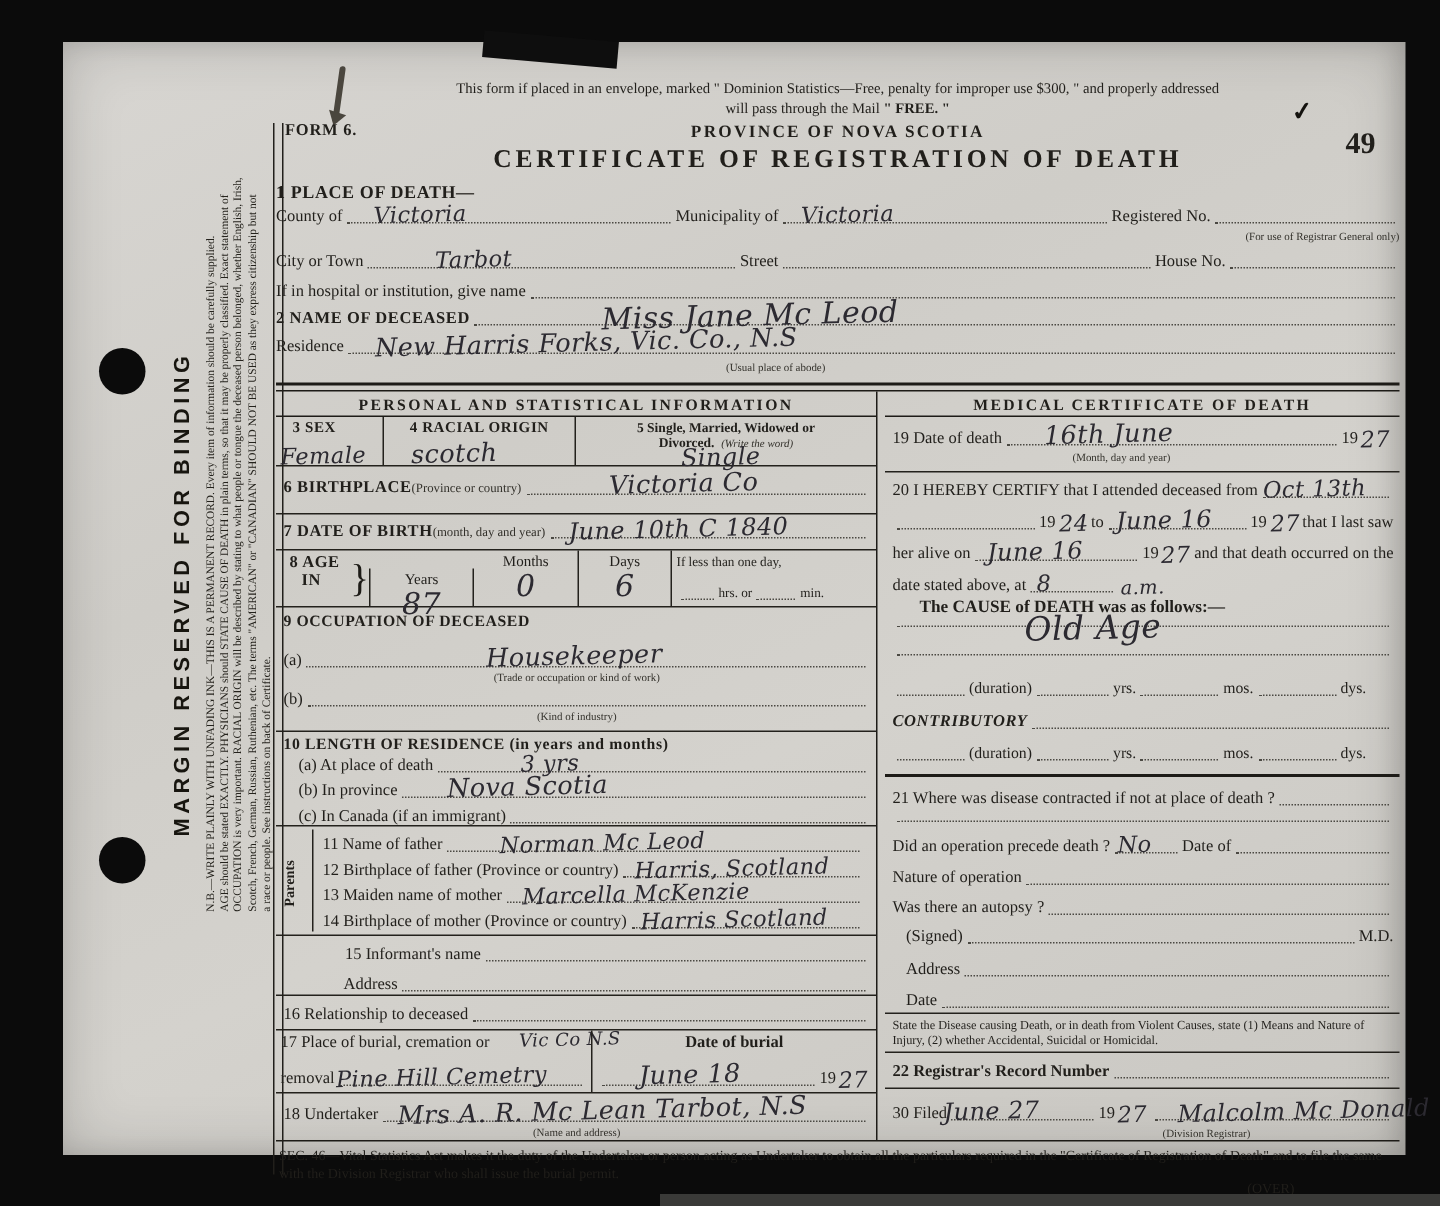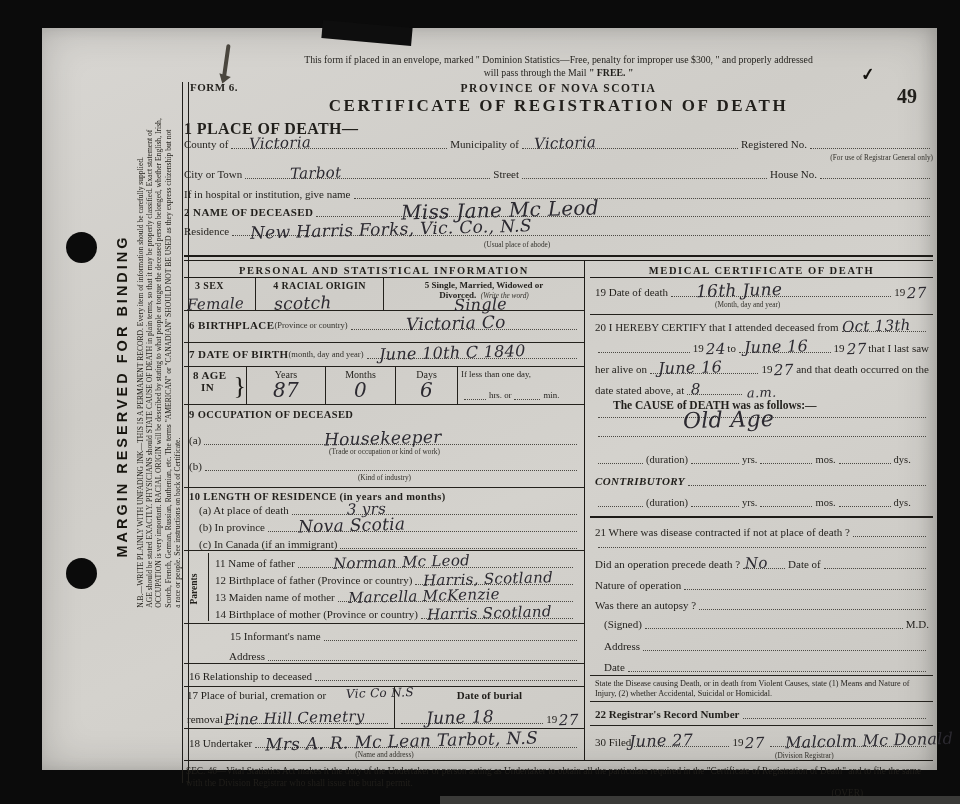--- a/index.html
+++ b/index.html
@@ -84,21 +84,21 @@
     <div class="center envelope" style="margin-top:4px;">
       <div>This form if placed in an envelope, marked " Dominion Statistics—Free, penalty for improper use $300, " and properly addressed</div>
       <div>
         <span>will pass through the Mail</span>
         <span class="b">" FREE. "</span>
       </div>
     </div>
     <div class="center province">PROVINCE  OF  NOVA  SCOTIA</div>
     <div class="center title">CERTIFICATE  OF  REGISTRATION  OF  DEATH</div>
 
-    <div class="r caps" style="margin-top:6px;font-size:16px;">
+    <div class="r caps" style="margin-top:6px;font-size:12px;">
       <span class="lbl">1 PLACE OF DEATH—</span>
     </div>
     <div class="r" style="margin-top:3px;">
       <span class="lbl">County of</span>
       <span class="fl" style="max-width:225px;">
           <i class="hw" style="left:18px;">Victoria</i>
         </span>
       <span class="lbl">Municipality of</span>
       <span class="fl">
           <i class="hw" style="left:12px;">Victoria</i>
@@ -181,21 +181,21 @@
               </span>
           </div>
         </div>
 
         <div class="agegrid">
           <div class="cell" style="width:62px;">
             <div class="caps" style="font-size:11px;margin-left:6px;">8 AGE</div>
             <div class="caps" style="font-size:11px;margin-left:14px;">IN</div>
             <span class="brace">}</span>
           </div>
-          <div class="cell cbr center" style="width:80px;border-left:1px solid #23211c;">
+          <div class="cell cbr center" style="width:70px;border-left:1px solid #23211c;margin-top:12px;">
             <div>Years</div>
             <i class="hw" style="font-size:20px;">87</i>
           </div>
           <div class="cell cbr center" style="width:70px;">
             <div>Months</div>
             <i class="hw" style="font-size:20px;">0</i>
           </div>
           <div class="cell cbr center" style="width:62px;">
             <div>Days</div>
             <i class="hw" style="font-size:20px;">6</i>

